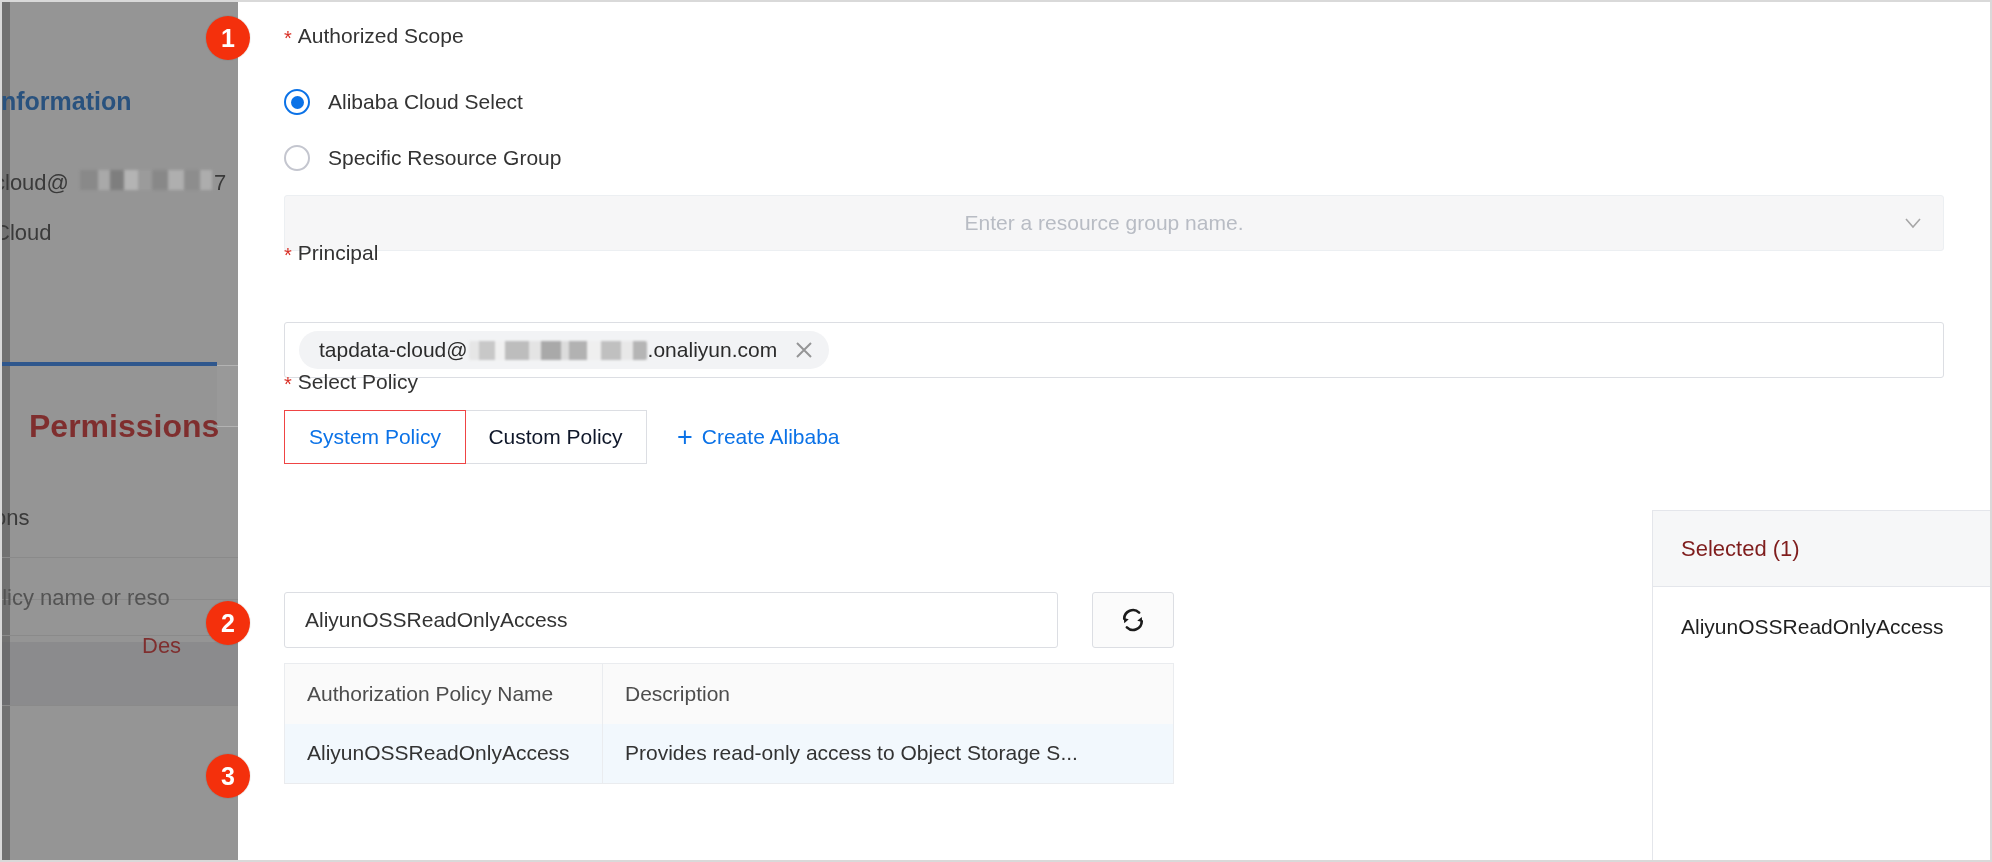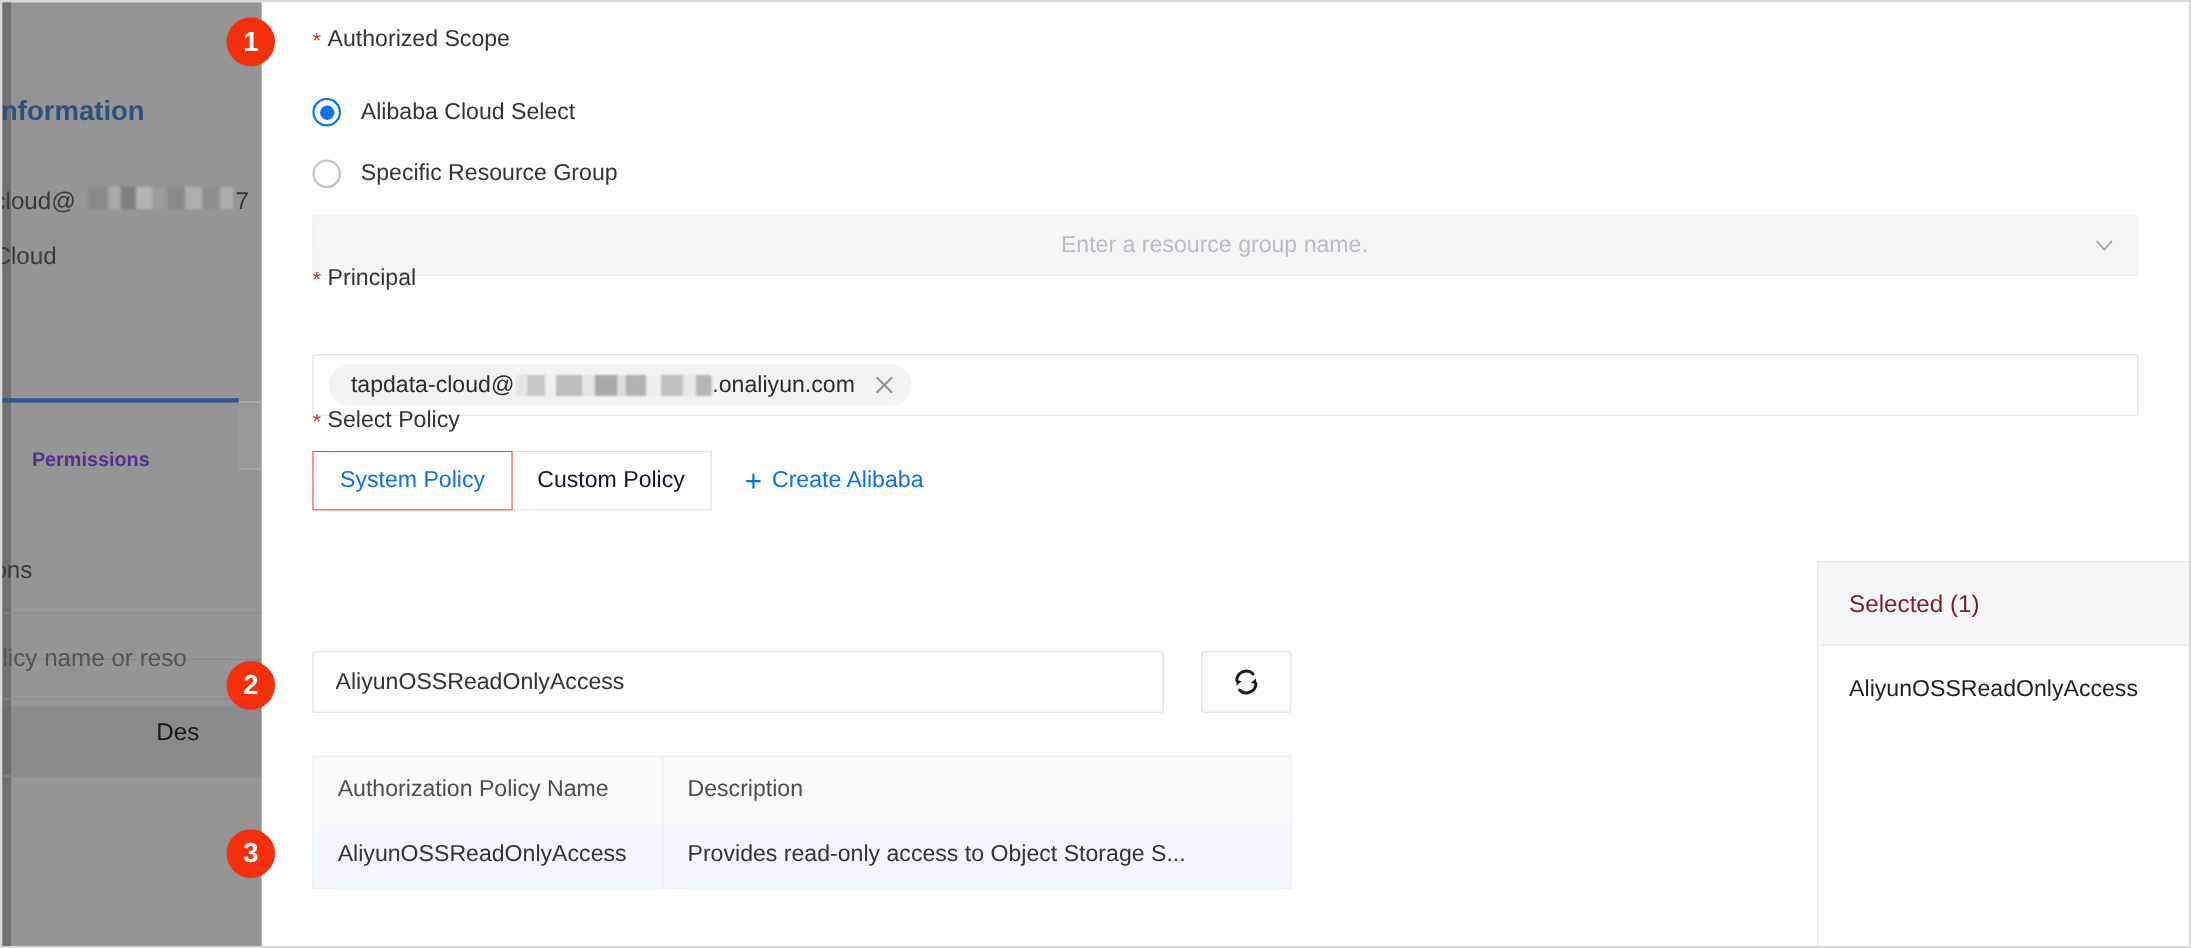--- a/index.html
+++ b/index.html
@@ -70,21 +70,21 @@
     background: #1e4f91;
   }
   .dim-tabbox{
     position:absolute; left:215px; top:363px; width:24px; height:62px;
     border:1px solid #bfbfbf; border-left:none;
     background: rgba(255,255,255,0.06);
   }
   .dim-permissions {
     position: absolute;
     left: 27px; top: 406px;
-    font-size: 18px; font-weight: 700; color: #4c1d95;
+    font-size: 32px; font-weight: 700; color: #7f1d1d;
   }
   .dim-ons {
     position: absolute;
     left: -8px; top: 503px;
     font-size: 22px; color: #2b2b2b;
   }
   .dim-hr1{ position:absolute; left:0; top:555px; width:236px; height:1px; background:#8d8d8d;}
   .dim-hr2{ position:absolute; left:0; top:597px; width:236px; height:1px; background:#8d8d8d;}
   .dim-search {
     position: absolute;
@@ -93,22 +93,22 @@
     white-space: nowrap;
   }
   .dim-hr3{ position:absolute; left:0; top:633px; width:236px; height:1px; background:#8d8d8d;}
   .dim-thead{
     position:absolute; left:0; top:640px; width:236px; height:64px;
     background: rgba(90,90,100,0.18);
     border-bottom:1px solid #8d8d8d;
   }
   .dim-des {
     position: absolute;
-    left: 140px; top: 651px;
-    font-size: 22px; color: #000000;
+    left: 140px; top: 631px;
+    font-size: 22px; color: #7f1d1d;
   }
 
   
   .badge {
     position: absolute;
     width: 44px; height: 44px;
     border-radius: 50%;
     background: #f4300c;
     color: #ffffff;
     font-size: 25px; font-weight: 700;
@@ -268,21 +268,20 @@
     display: flex; align-items: center; justify-content: center;
     cursor: pointer;
   }
 
   .ptable {
     position: absolute;
     left: 46px; top: 661px;
     width: 890px;
     border: 1px solid #eaecef;
     border-collapse: collapse;
-    margin-top: 24px;
   }
   .ptable th, .ptable td {
     text-align: left;
     font-weight: 400;
     font-size: 21px;
     color: #333;
     padding: 0 22px;
     height: 60px;
     border-right: 1px solid #eaecef;
   }

